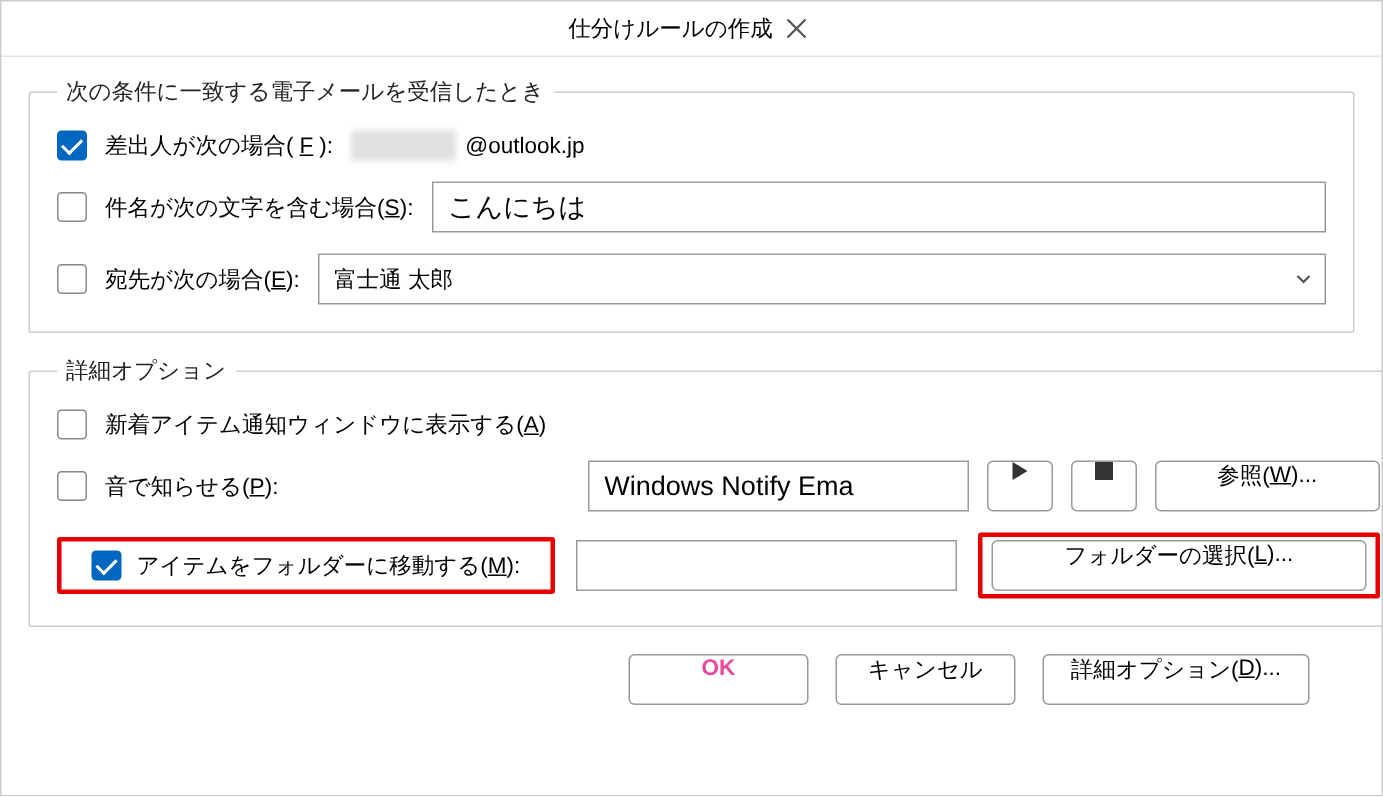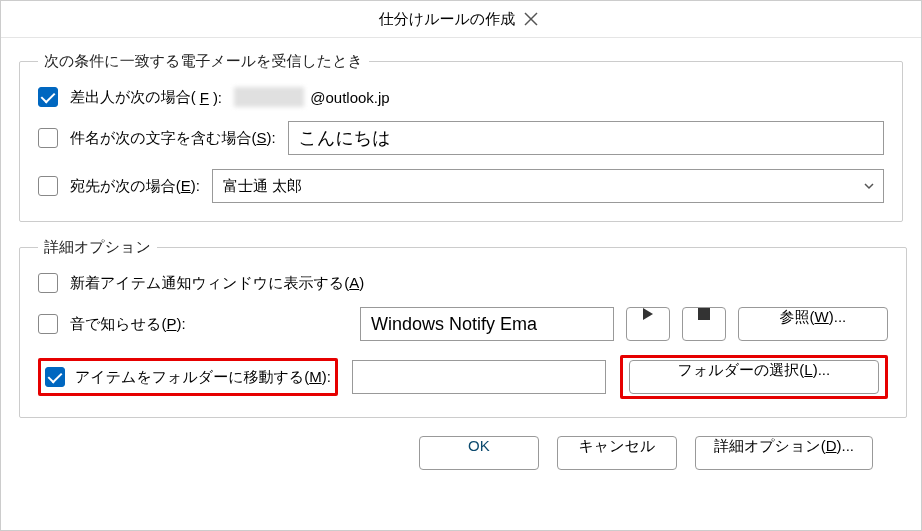--- a/index.html
+++ b/index.html
@@ -103,21 +103,21 @@
     padding: 0 18px;
     font-size: 15px;
     font-family: inherit;
     display: inline-flex;
     align-items: flex-start;
     justify-content: center;
     white-space: nowrap;
   }
   .btn.square { width: 44px; padding: 0; }
   .btn.wide { min-width: 150px; }
-  .btn.disabled { color: #0c4a6e; }
+  .btn.disabled { color: #ec4899; font-weight: bold; }
   .masked {
     display: inline-block;
     width: 70px; height: 20px;
     background: #e0e0e0;
     filter: blur(2px);
     vertical-align: middle;
     margin-right: 2px;
   }
   .sound-row .text-input { flex: 0 0 220px; }
   .footer {
@@ -132,21 +132,21 @@
     padding: 4px 8px;
     border-radius: 2px;
   }
   .move-row-wrap {
     display: flex;
     align-items: center;
     gap: 14px;
   }
   .move-left {
     display: flex; align-items: center; gap: 10px;
-    padding: 6px 4px;
+    padding: 6px 20px;
   }
   .move-right { padding: 2px 6px; }
   .move-right .btn { min-width: 250px; }
   .from-label { display: inline-flex; align-items: center; gap: 4px; }
   .play-tri {
     width: 0; height: 0;
     border-left: 10px solid #333;
     border-top: 6px solid transparent;
     border-bottom: 6px solid transparent;
   }

